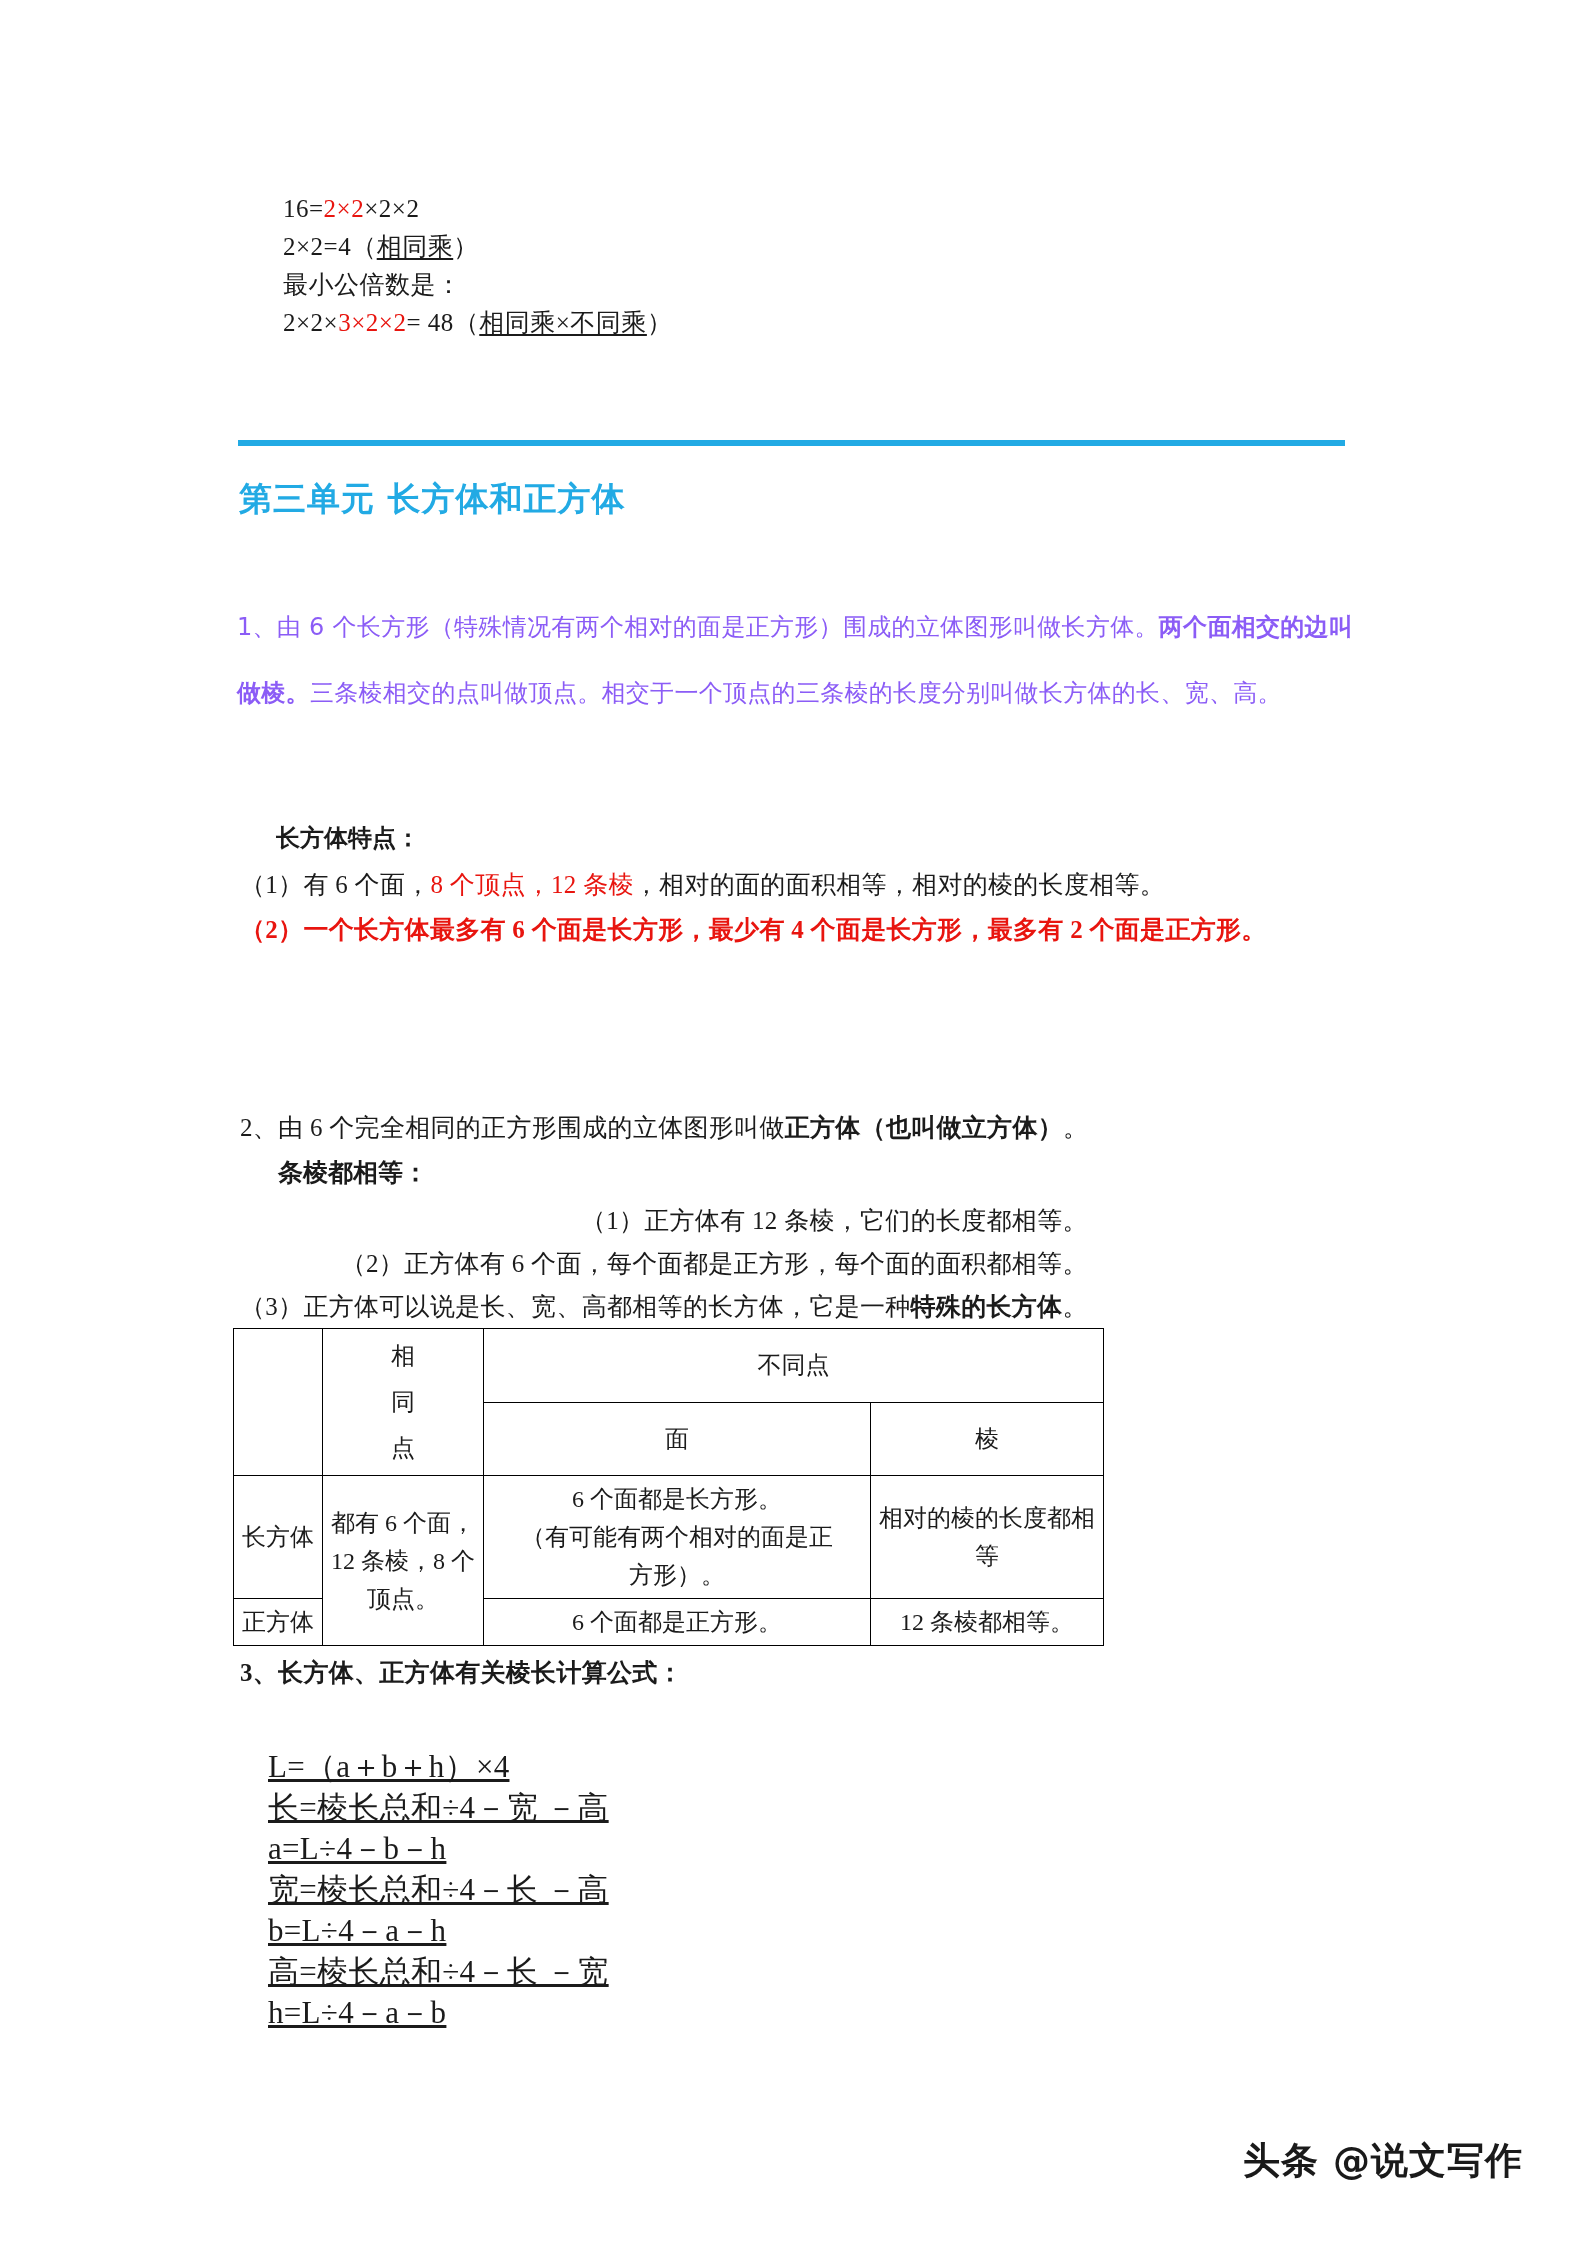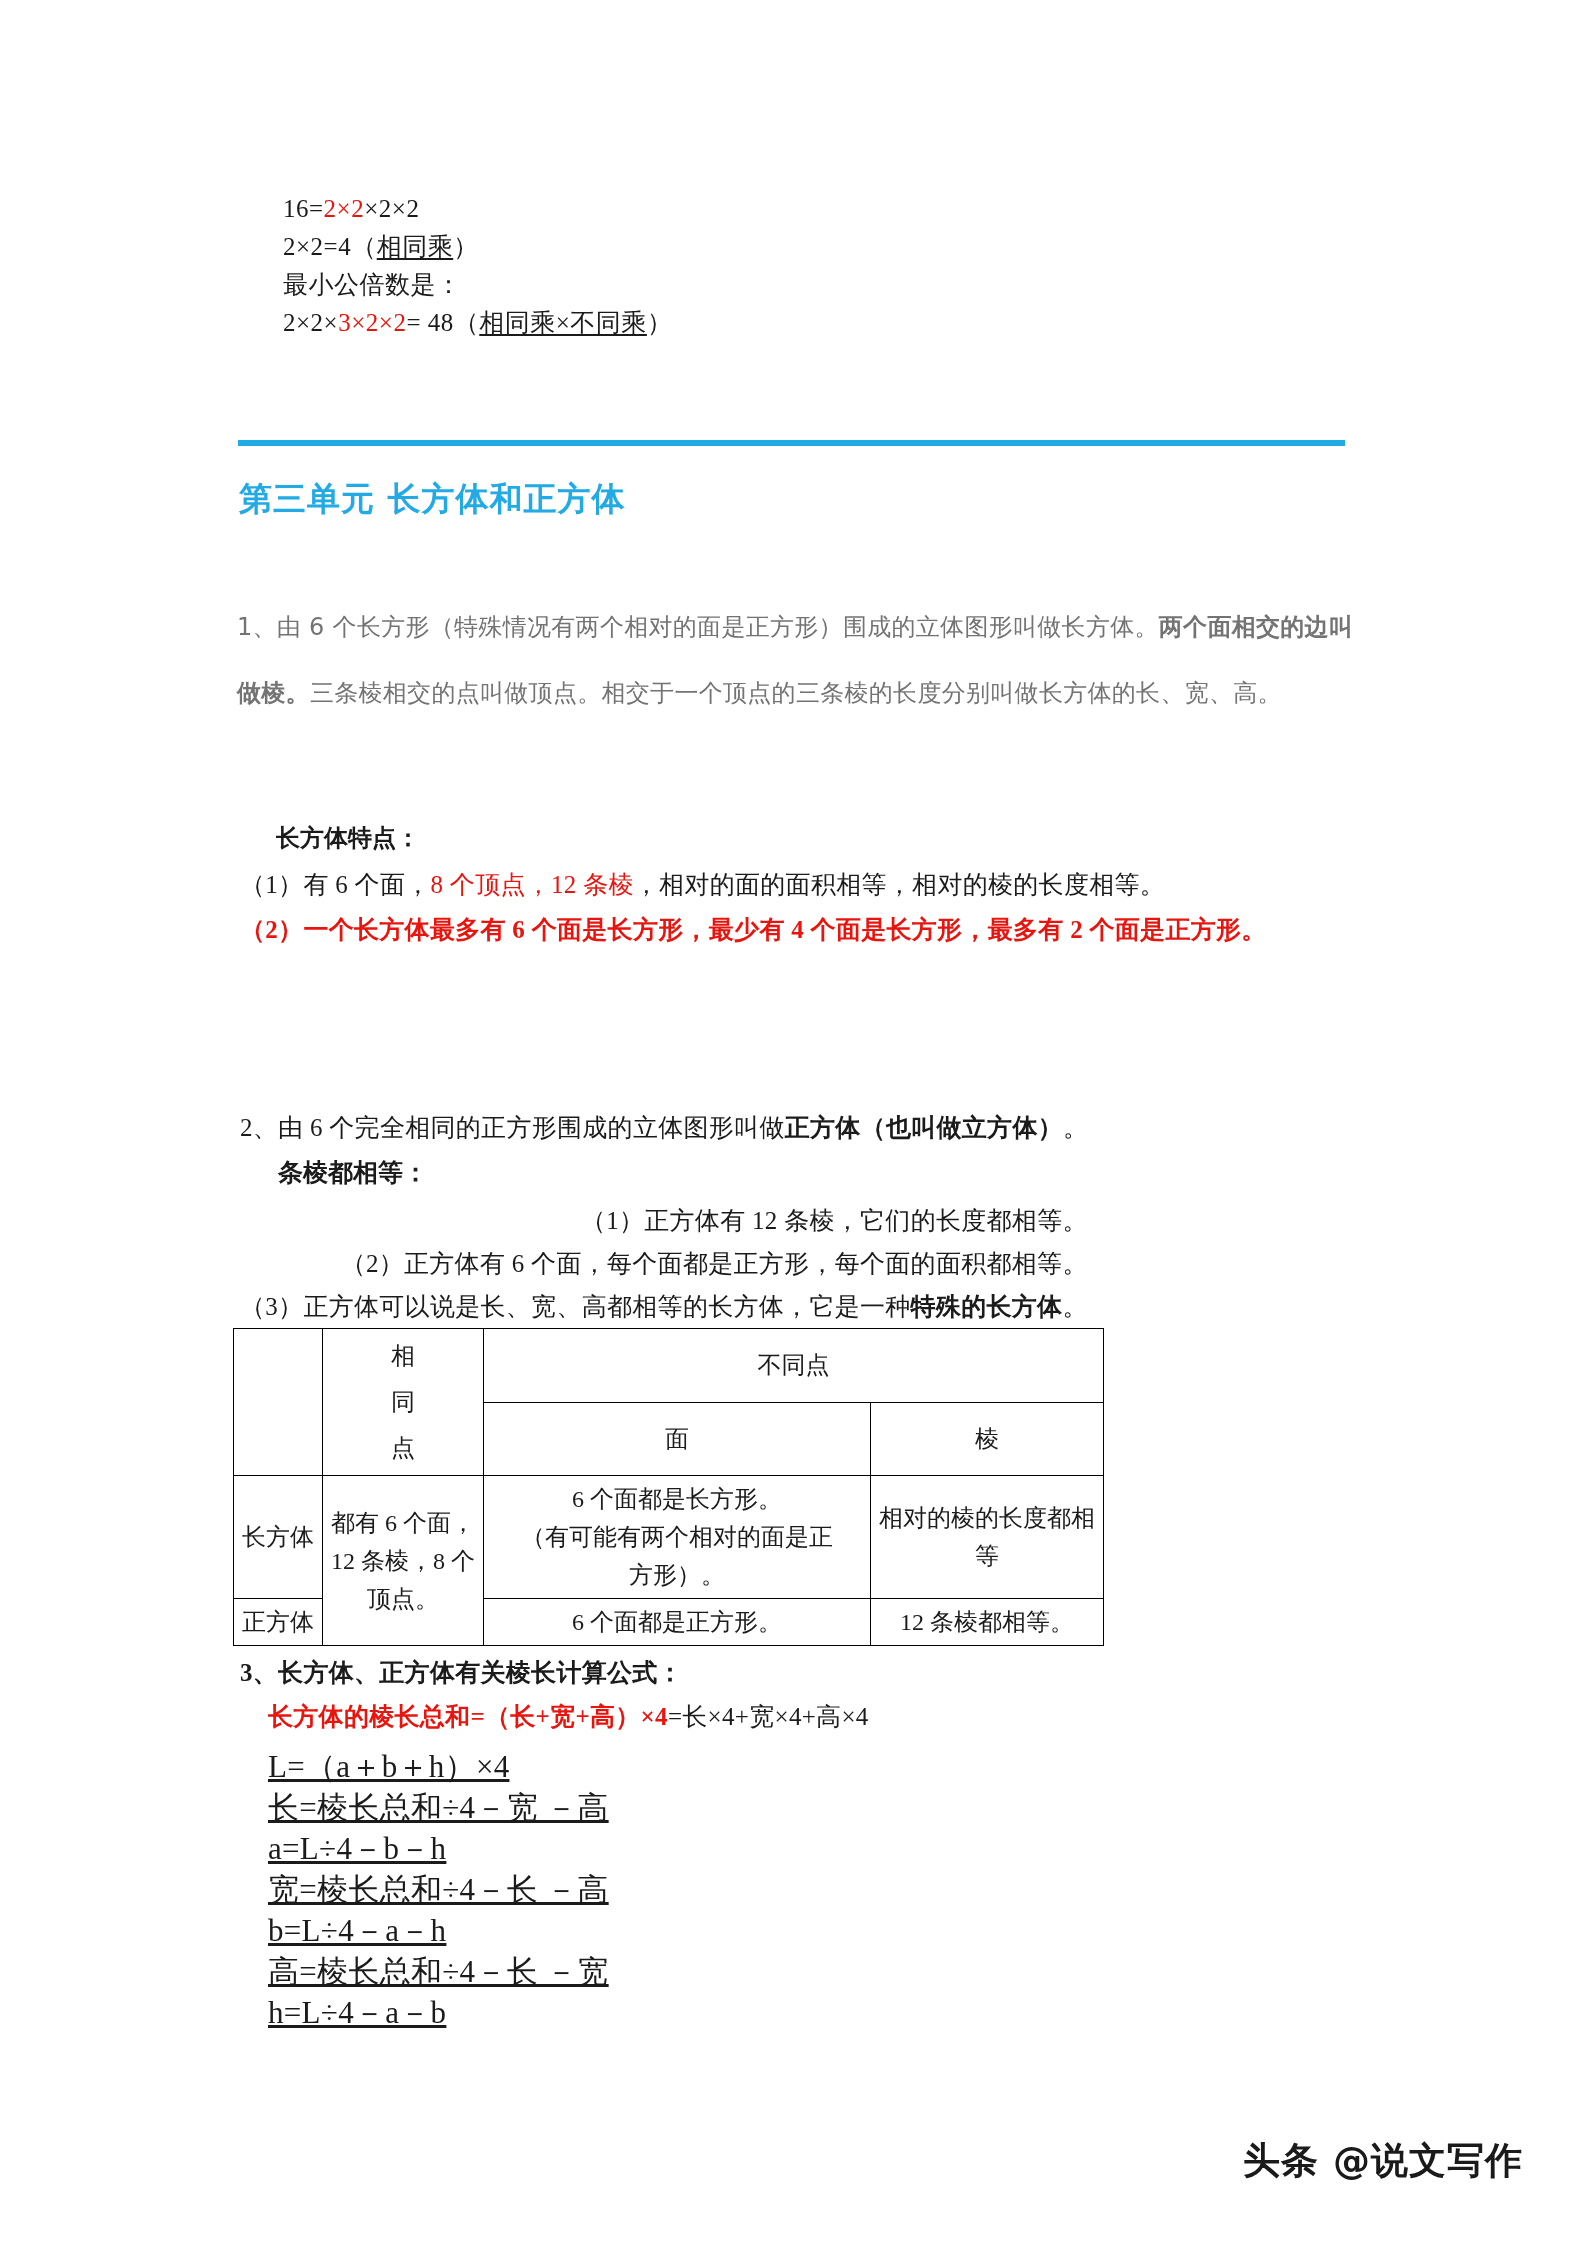--- a/index.html
+++ b/index.html
@@ -61,21 +61,21 @@
 
   
   .p1 {
     position: absolute;
     left: 237px;
     top: 586px;
     width: 1120px;
     font-family: "DejaVu Sans", "Liberation Sans", sans-serif;
     font-size: 24px;
     line-height: 66px;
-    color: #737373;
+    color: #8b5cf6;
     letter-spacing: .3px;
   }
   .p1 b { font-weight: bold; }
 
   
   .feat-title-1 {
     position: absolute;
     left: 276px;
     top: 814px;
     font-family: "DejaVu Sans", "Liberation Sans", sans-serif;
@@ -296,23 +296,20 @@
     </tr>
     <tr>
       <td class="c-label">正方体</td>
       <td class="c-face">6 个面都是正方形。</td>
       <td class="c-edge">12 条棱都相等。</td>
     </tr>
   </tbody>
     </table>
 
   <div class="sec3-head">3、长方体、正方体有关棱长计算公式：</div>
-  <div class="formula-red">
-    <span>长方体的棱长总和=（长+宽+高）×4</span><span class="blk">=长×4+宽×4+高×4</span>
-  </div>
   <div class="formulas">
     <div>L=（a＋b＋h）×4</div>
     <div>长=棱长总和÷4－宽 －高</div>
     <div>a=L÷4－b－h</div>
     <div>宽=棱长总和÷4－长 －高</div>
     <div>b=L÷4－a－h</div>
     <div>高=棱长总和÷4－长 －宽</div>
     <div>h=L÷4－a－b</div>
   </div>
 

